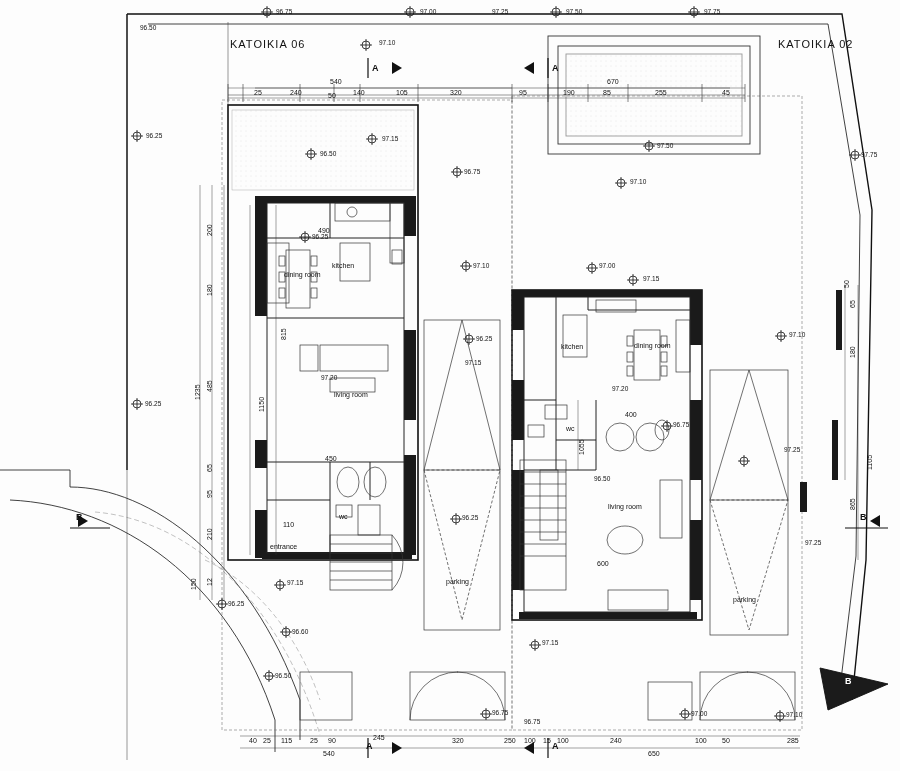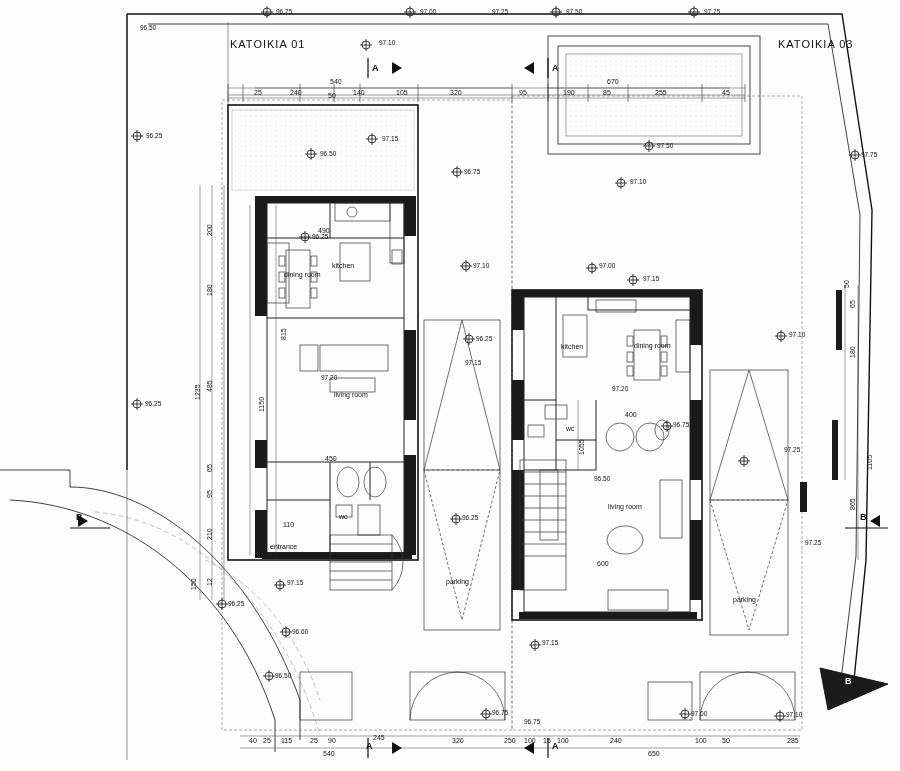--- a/index.html
+++ b/index.html
@@ -439,22 +439,22 @@
           </g>
         <g>
             <circle cx="780" cy="716" r="4" fill="none"></circle>
             <line x1="774" y1="716" x2="786" y2="716"></line>
             <line x1="780" y1="710" x2="780" y2="722"></line>
           </g>
       </g>
     </g>
   </svg>
 
-  <div class="lbl house-title" style="left:230px;top:38px;">ΚΑΤΟΙΚΙΑ 01</div>
-  <div class="lbl house-title" style="left:778px;top:38px;">ΚΑΤΟΙΚΙΑ 03</div>
+  <div class="lbl house-title" style="left:230px;top:38px;">ΚΑΤΟΙΚΙΑ 06</div>
+  <div class="lbl house-title" style="left:778px;top:38px;">ΚΑΤΟΙΚΙΑ 02</div>
 
   <div class="lbl sec" style="left:372px;top:63px;">A</div>
   <div class="lbl sec" style="left:552px;top:63px;">A</div>
   <div class="lbl sec" style="left:366px;top:741px;">A</div>
   <div class="lbl sec" style="left:552px;top:741px;">A</div>
   <div class="lbl sec" style="left:76px;top:512px;">B</div>
   <div class="lbl sec" style="left:860px;top:512px;">B</div>
   <div class="lbl sec" style="left:845px;top:676px;color:#fff;">B</div>
 
   <div class="lbl room" style="left:332px;top:262px;">kitchen</div>

